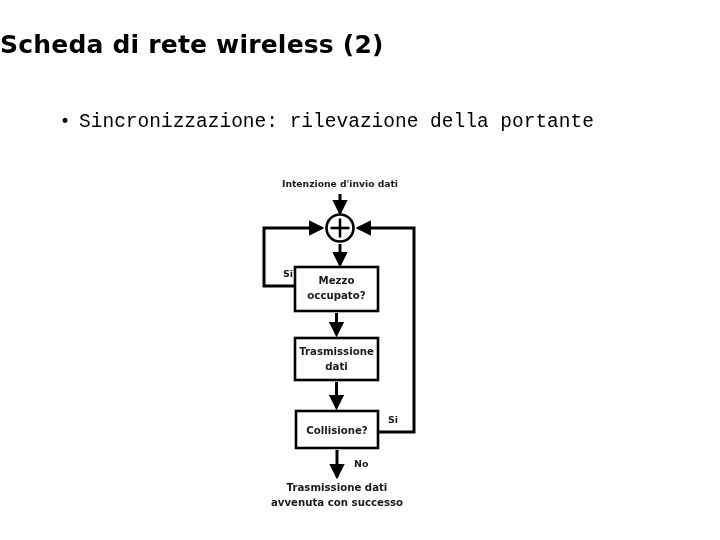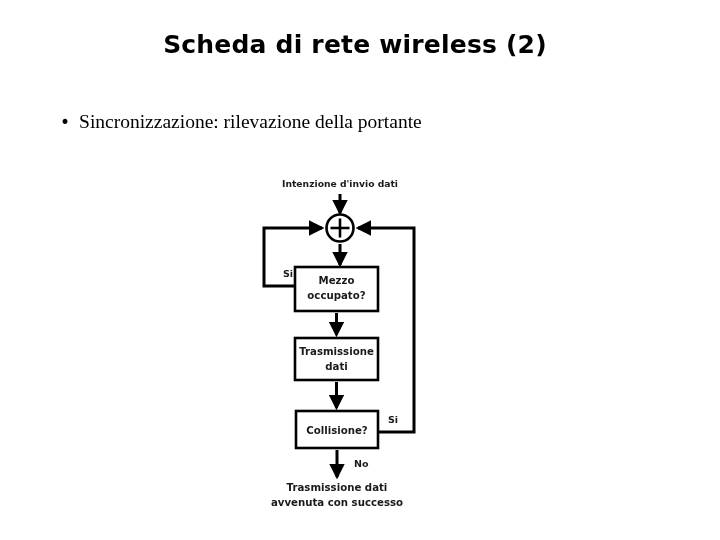--- a/index.html
+++ b/index.html
@@ -15,21 +15,21 @@
     font-family: "DejaVu Sans", sans-serif;
     color: #000000;
   }
 
   
   .slide-title {
     position: absolute;
     left: 0;
     top: 30px;
     width: 710px;
-    text-align: center;
+    text-align: left;
     font-family: "DejaVu Sans", sans-serif;
     font-size: 25px;
     font-weight: bold;
     letter-spacing: 0.2px;
     color: #000000;
     white-space: nowrap;
   }
 
   
   .bullet-row {
@@ -39,21 +39,21 @@
     display: flex;
     align-items: baseline;
   }
   .bullet-dot {
     font-size: 17px;
     line-height: 1;
     margin-right: 9px;
     color: #000000;
   }
   .bullet-text {
-    font-family: Liberation Serif, serif;
+    font-family: Liberation Mono, monospace;
     font-size: 19.5px;
     font-weight: normal;
     color: #000000;
     white-space: nowrap;
   }
 
   
   .flowchart {
     position: absolute;
     left: 250px;

